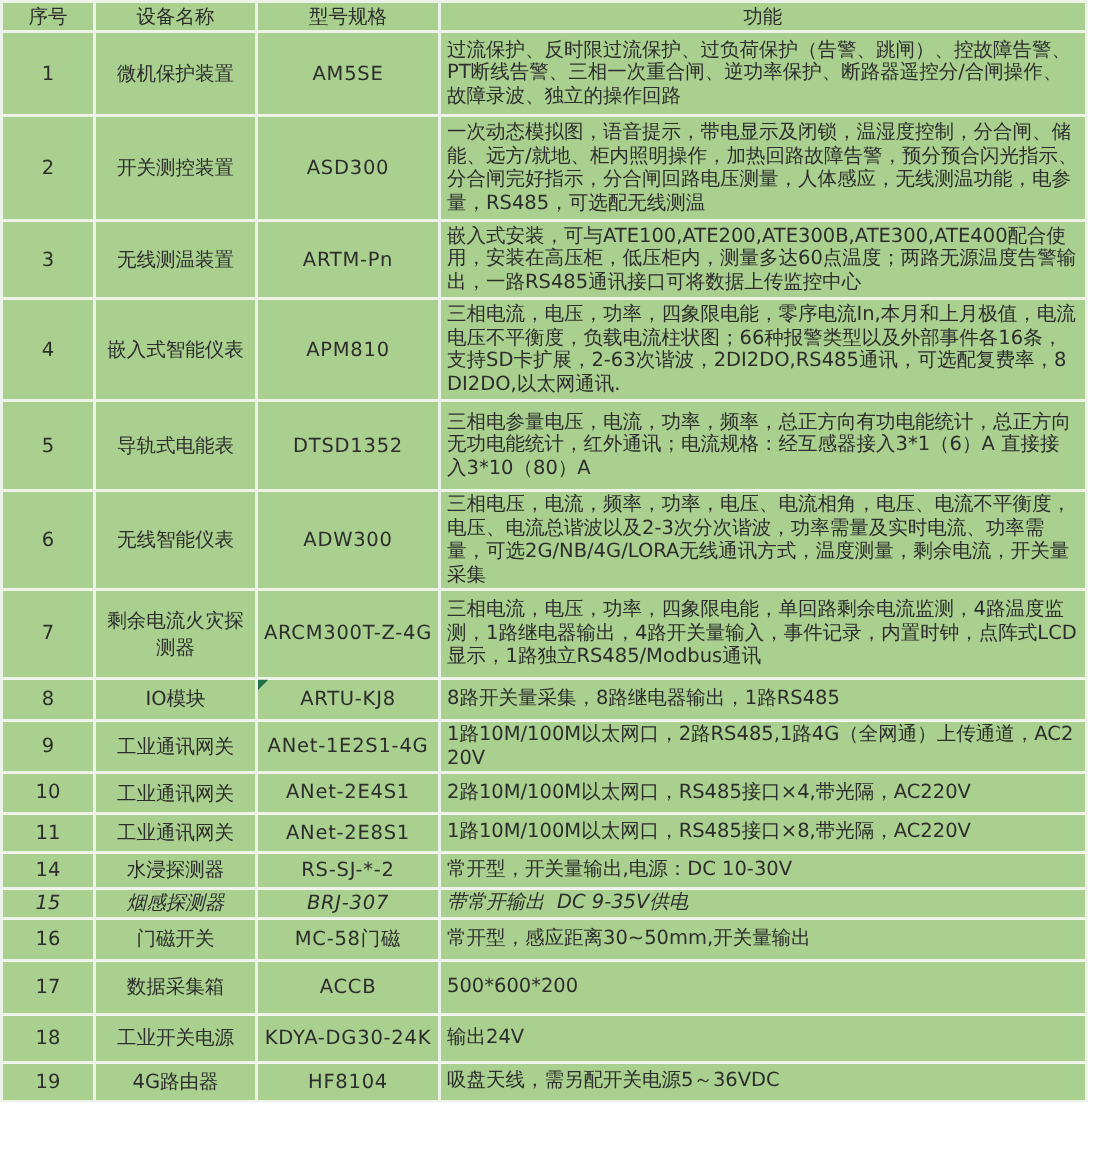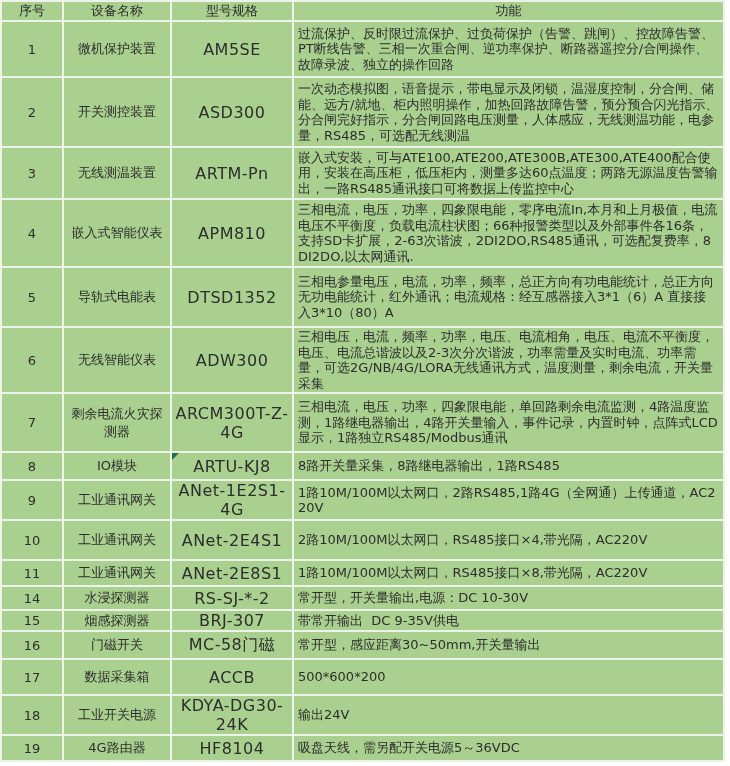--- a/index.html
+++ b/index.html
@@ -24,21 +24,21 @@
   }
   thead th{height:18px;margin-left:31px;}
   td.ctr{text-align:center;}
   td.func{
     text-align:left;
     line-height:15.5px;
     word-break:break-all;
     white-space:pre-wrap;
     padding:1px 4px;
   }
-  td.model{font-size:16px;letter-spacing:0.5px;}
+  td.model{font-size:13px;letter-spacing:0.5px;}
   .tri{
     position:absolute;top:0;left:0;width:0;height:0;
     border-top:7px solid #217346;
     border-right:7px solid transparent;
   }
   .cell-text{display:inline;}
 </style>
 </head>
 <body>
 
@@ -105,39 +105,39 @@
         <td class="ctr"><span class="cell-text">IO模块</span></td>
         <td class="ctr model"><span class="tri"></span><span class="cell-text">ARTU-KJ8</span></td>
         <td class="func"><span class="cell-text">8路开关量采集，8路继电器输出，1路RS485</span></td>
       </tr>
       <tr style="height: 27px;">
         <td class="ctr"><span class="cell-text">9</span></td>
         <td class="ctr"><span class="cell-text">工业通讯网关</span></td>
         <td class="ctr model"><span class="cell-text">ANet-1E2S1-4G</span></td>
         <td class="func"><span class="cell-text">1路10M/100M以太网口，2路RS485,1路4G（全网通）上传通道，AC220V</span></td>
       </tr>
-      <tr style="height: 40px;">
+      <tr style="height: 27px;">
         <td class="ctr"><span class="cell-text">10</span></td>
         <td class="ctr"><span class="cell-text">工业通讯网关</span></td>
         <td class="ctr model"><span class="cell-text">ANet-2E4S1</span></td>
         <td class="func"><span class="cell-text">2路10M/100M以太网口，RS485接口×4,带光隔，AC220V</span></td>
       </tr>
       <tr style="height: 26px;">
         <td class="ctr"><span class="cell-text">11</span></td>
         <td class="ctr"><span class="cell-text">工业通讯网关</span></td>
         <td class="ctr model"><span class="cell-text">ANet-2E8S1</span></td>
         <td class="func"><span class="cell-text">1路10M/100M以太网口，RS485接口×8,带光隔，AC220V</span></td>
       </tr>
       <tr style="height: 24px;">
         <td class="ctr"><span class="cell-text">14</span></td>
         <td class="ctr"><span class="cell-text">水浸探测器</span></td>
         <td class="ctr model"><span class="cell-text">RS-SJ-*-2</span></td>
         <td class="func"><span class="cell-text">常开型，开关量输出,电源：DC 10-30V</span></td>
       </tr>
-      <tr style="height: 20px;">
+      <tr style="height: 20px; font-style: italic;">
         <td class="ctr"><span class="cell-text">15</span></td>
         <td class="ctr"><span class="cell-text">烟感探测器</span></td>
         <td class="ctr model"><span class="cell-text">BRJ-307</span></td>
         <td class="func"><span class="cell-text">带常开输出  DC 9-35V供电</span></td>
       </tr>
       <tr style="height: 28px;">
         <td class="ctr"><span class="cell-text">16</span></td>
         <td class="ctr"><span class="cell-text">门磁开关</span></td>
         <td class="ctr model"><span class="cell-text">MC-58门磁</span></td>
         <td class="func"><span class="cell-text">常开型，感应距离30~50mm,开关量输出</span></td>

